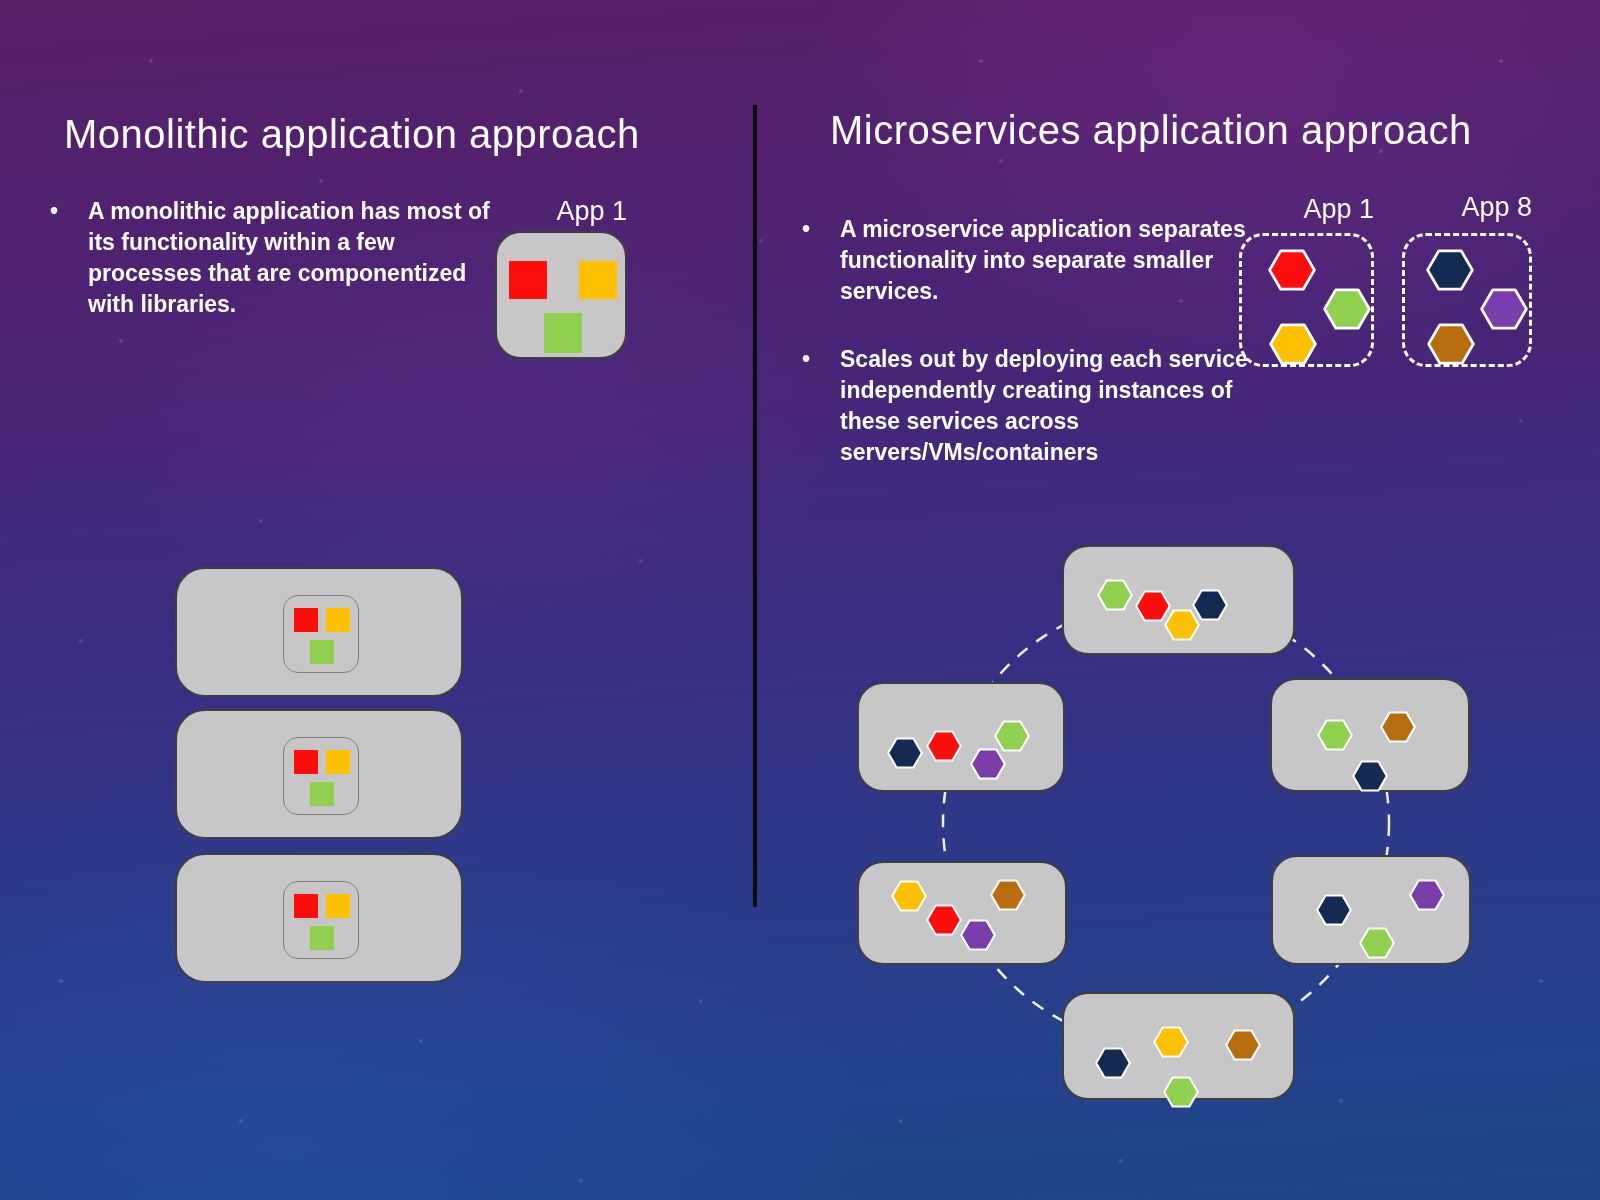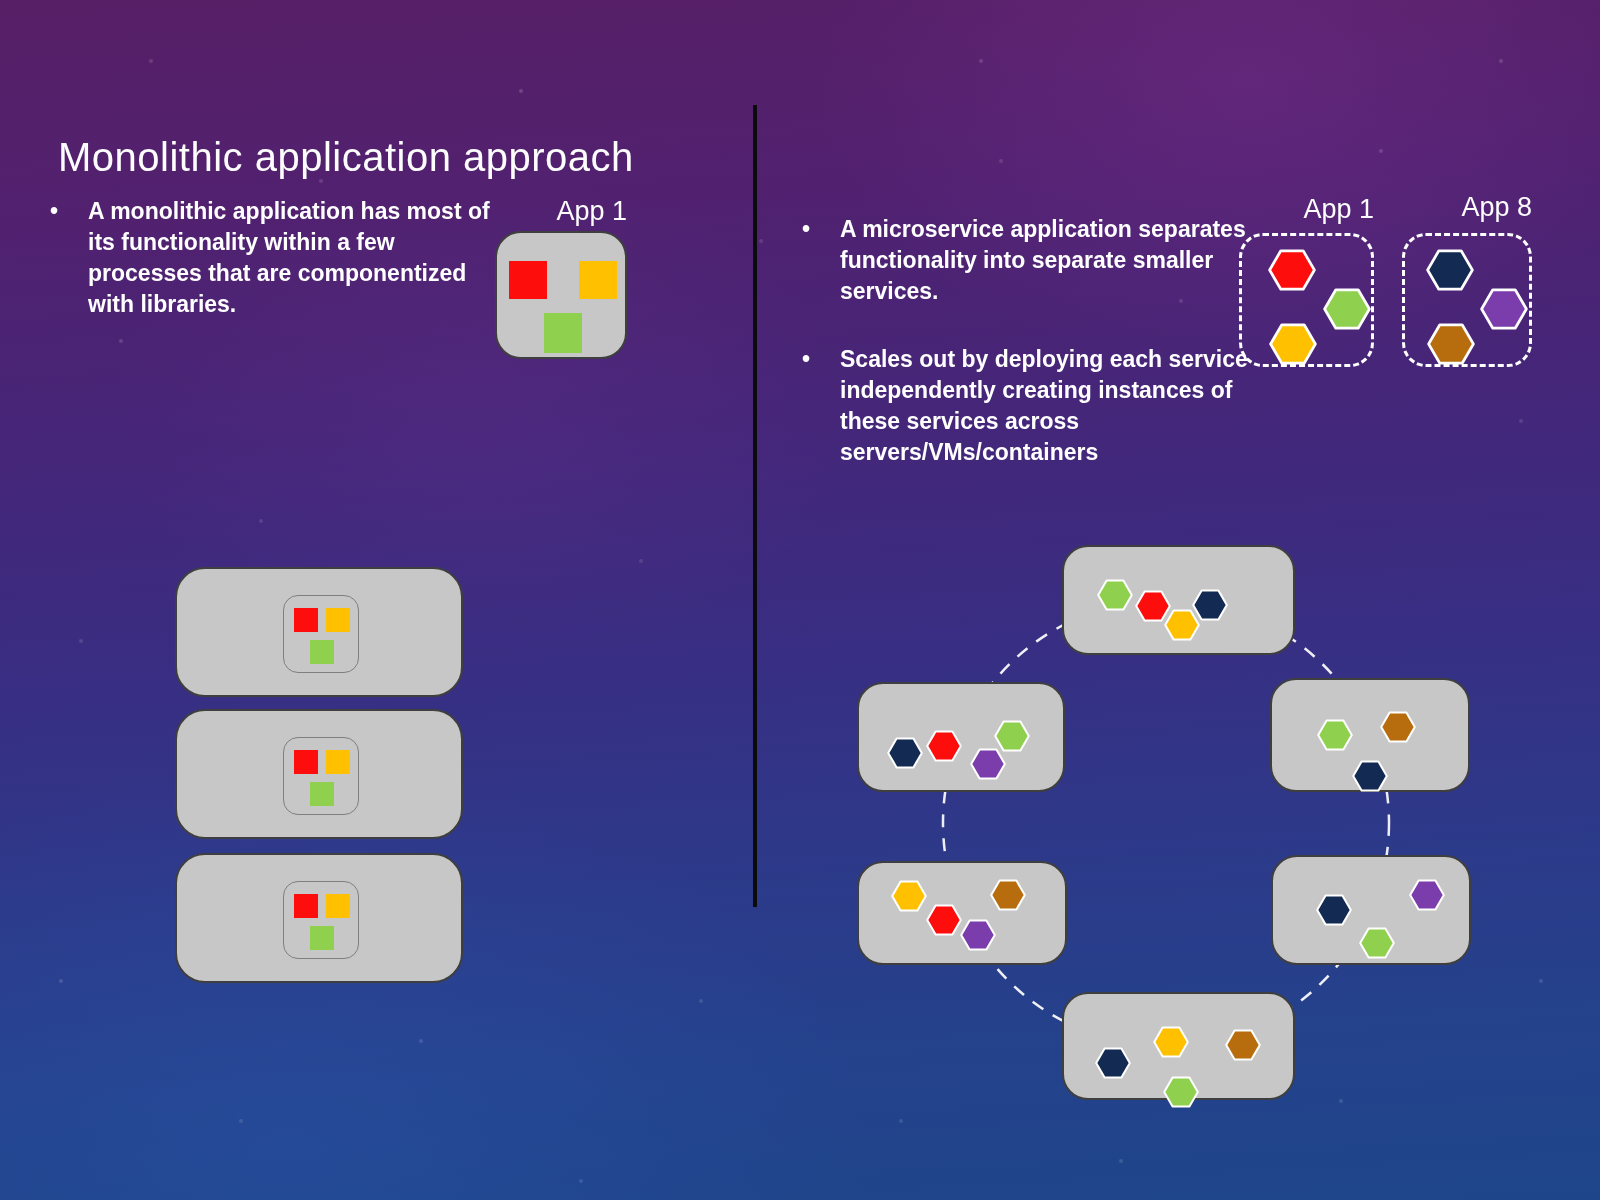--- a/index.html
+++ b/index.html
@@ -21,21 +21,21 @@
     440px 760px 1px 1px rgba(255,255,255,.13),640px 560px 0 1px rgba(255,255,255,.12),
     60px 980px 1px 1px rgba(255,255,255,.16),240px 1120px 0 1px rgba(255,255,255,.13),
     420px 1040px 1px 1px rgba(255,255,255,.15),700px 1000px 0 1px rgba(255,255,255,.12),
     880px 700px 1px 1px rgba(255,255,255,.12),1040px 420px 0 1px rgba(255,255,255,.13),
     1240px 640px 1px 1px rgba(255,255,255,.14),1460px 700px 0 1px rgba(255,255,255,.12),
     1540px 980px 1px 1px rgba(255,255,255,.15),1340px 1100px 0 1px rgba(255,255,255,.13),
     1120px 1160px 1px 1px rgba(255,255,255,.14),900px 1120px 0 1px rgba(255,255,255,.12),
     580px 1180px 1px 1px rgba(255,255,255,.13),1500px 60px 1px 1px rgba(255,255,255,.17),
     1000px 160px 0 1px rgba(255,255,255,.13),150px 60px 1px 1px rgba(255,255,255,.15);}
   .title{position:absolute;font-size:40px;font-weight:300;letter-spacing:.5px;color:#fdfdfd;white-space:nowrap;}
-  .title-left{left:58px;top:112px;margin-top:23px;}
+  .title-left{left:64px;top:112px;}
   .title-right{left:830px;top:108px;}
   ul.bullets{position:absolute;list-style:none;margin:0;padding:0;width:450px;}
   .bullets-left{left:48px;top:196px;}
   .bullets-right{left:800px;top:214px;}
   ul.bullets li{position:relative;padding-left:40px;font-size:23px;line-height:31px;font-weight:600;margin-bottom:37px;}
   ul.bullets li::before{content:"\2022";position:absolute;left:2px;top:0;font-size:23px;}
   .app-label{position:absolute;font-size:27px;font-weight:400;text-align:right;color:#fdfdfd;}
   .gbox{position:absolute;background:var(--c-box_fill);border:2.5px solid var(--c-box_border);box-sizing:border-box;}
   .mono-app{left:495px;top:231px;width:132px;height:128px;border-radius:26px;}
   .sq{position:absolute;}
@@ -98,20 +98,21 @@
   <div class="gbox server-box" style="top:853px;">
     <div class="mini-app">
       <div class="sq sq-red" style="left:10px;top:12px;width:24px;height:24px;"></div>
       <div class="sq sq-amber" style="left:42px;top:12px;width:24px;height:24px;"></div>
       <div class="sq sq-green" style="left:26px;top:44px;width:24px;height:24px;"></div>
     </div>
   </div>
 
   <div class="divider"></div>
 
+  <div class="title title-right">Microservices application approach</div>
 
   <ul class="bullets bullets-right">
     <li>A microservice application separates functionality into separate smaller services.</li>
     <li>Scales out by deploying each service independently creating instances of these services across servers/VMs/containers</li>
   </ul>
 
   <div class="app-label" style="left:1239px;top:194px;width:135px;">App 1</div>
   <div class="dashed-app" style="left:1239px;top:233px;width:135px;height:134px;">
       <svg class="hex" width="48" height="42" viewBox="0 0 60 52" style="left: 26px; top: 13px;">
         <polygon points="16,2 44,2 58,26 44,50 16,50 2,26" fill="#fe0d0d" stroke="#ffffff" stroke-width="3.4" stroke-linejoin="round"></polygon>

